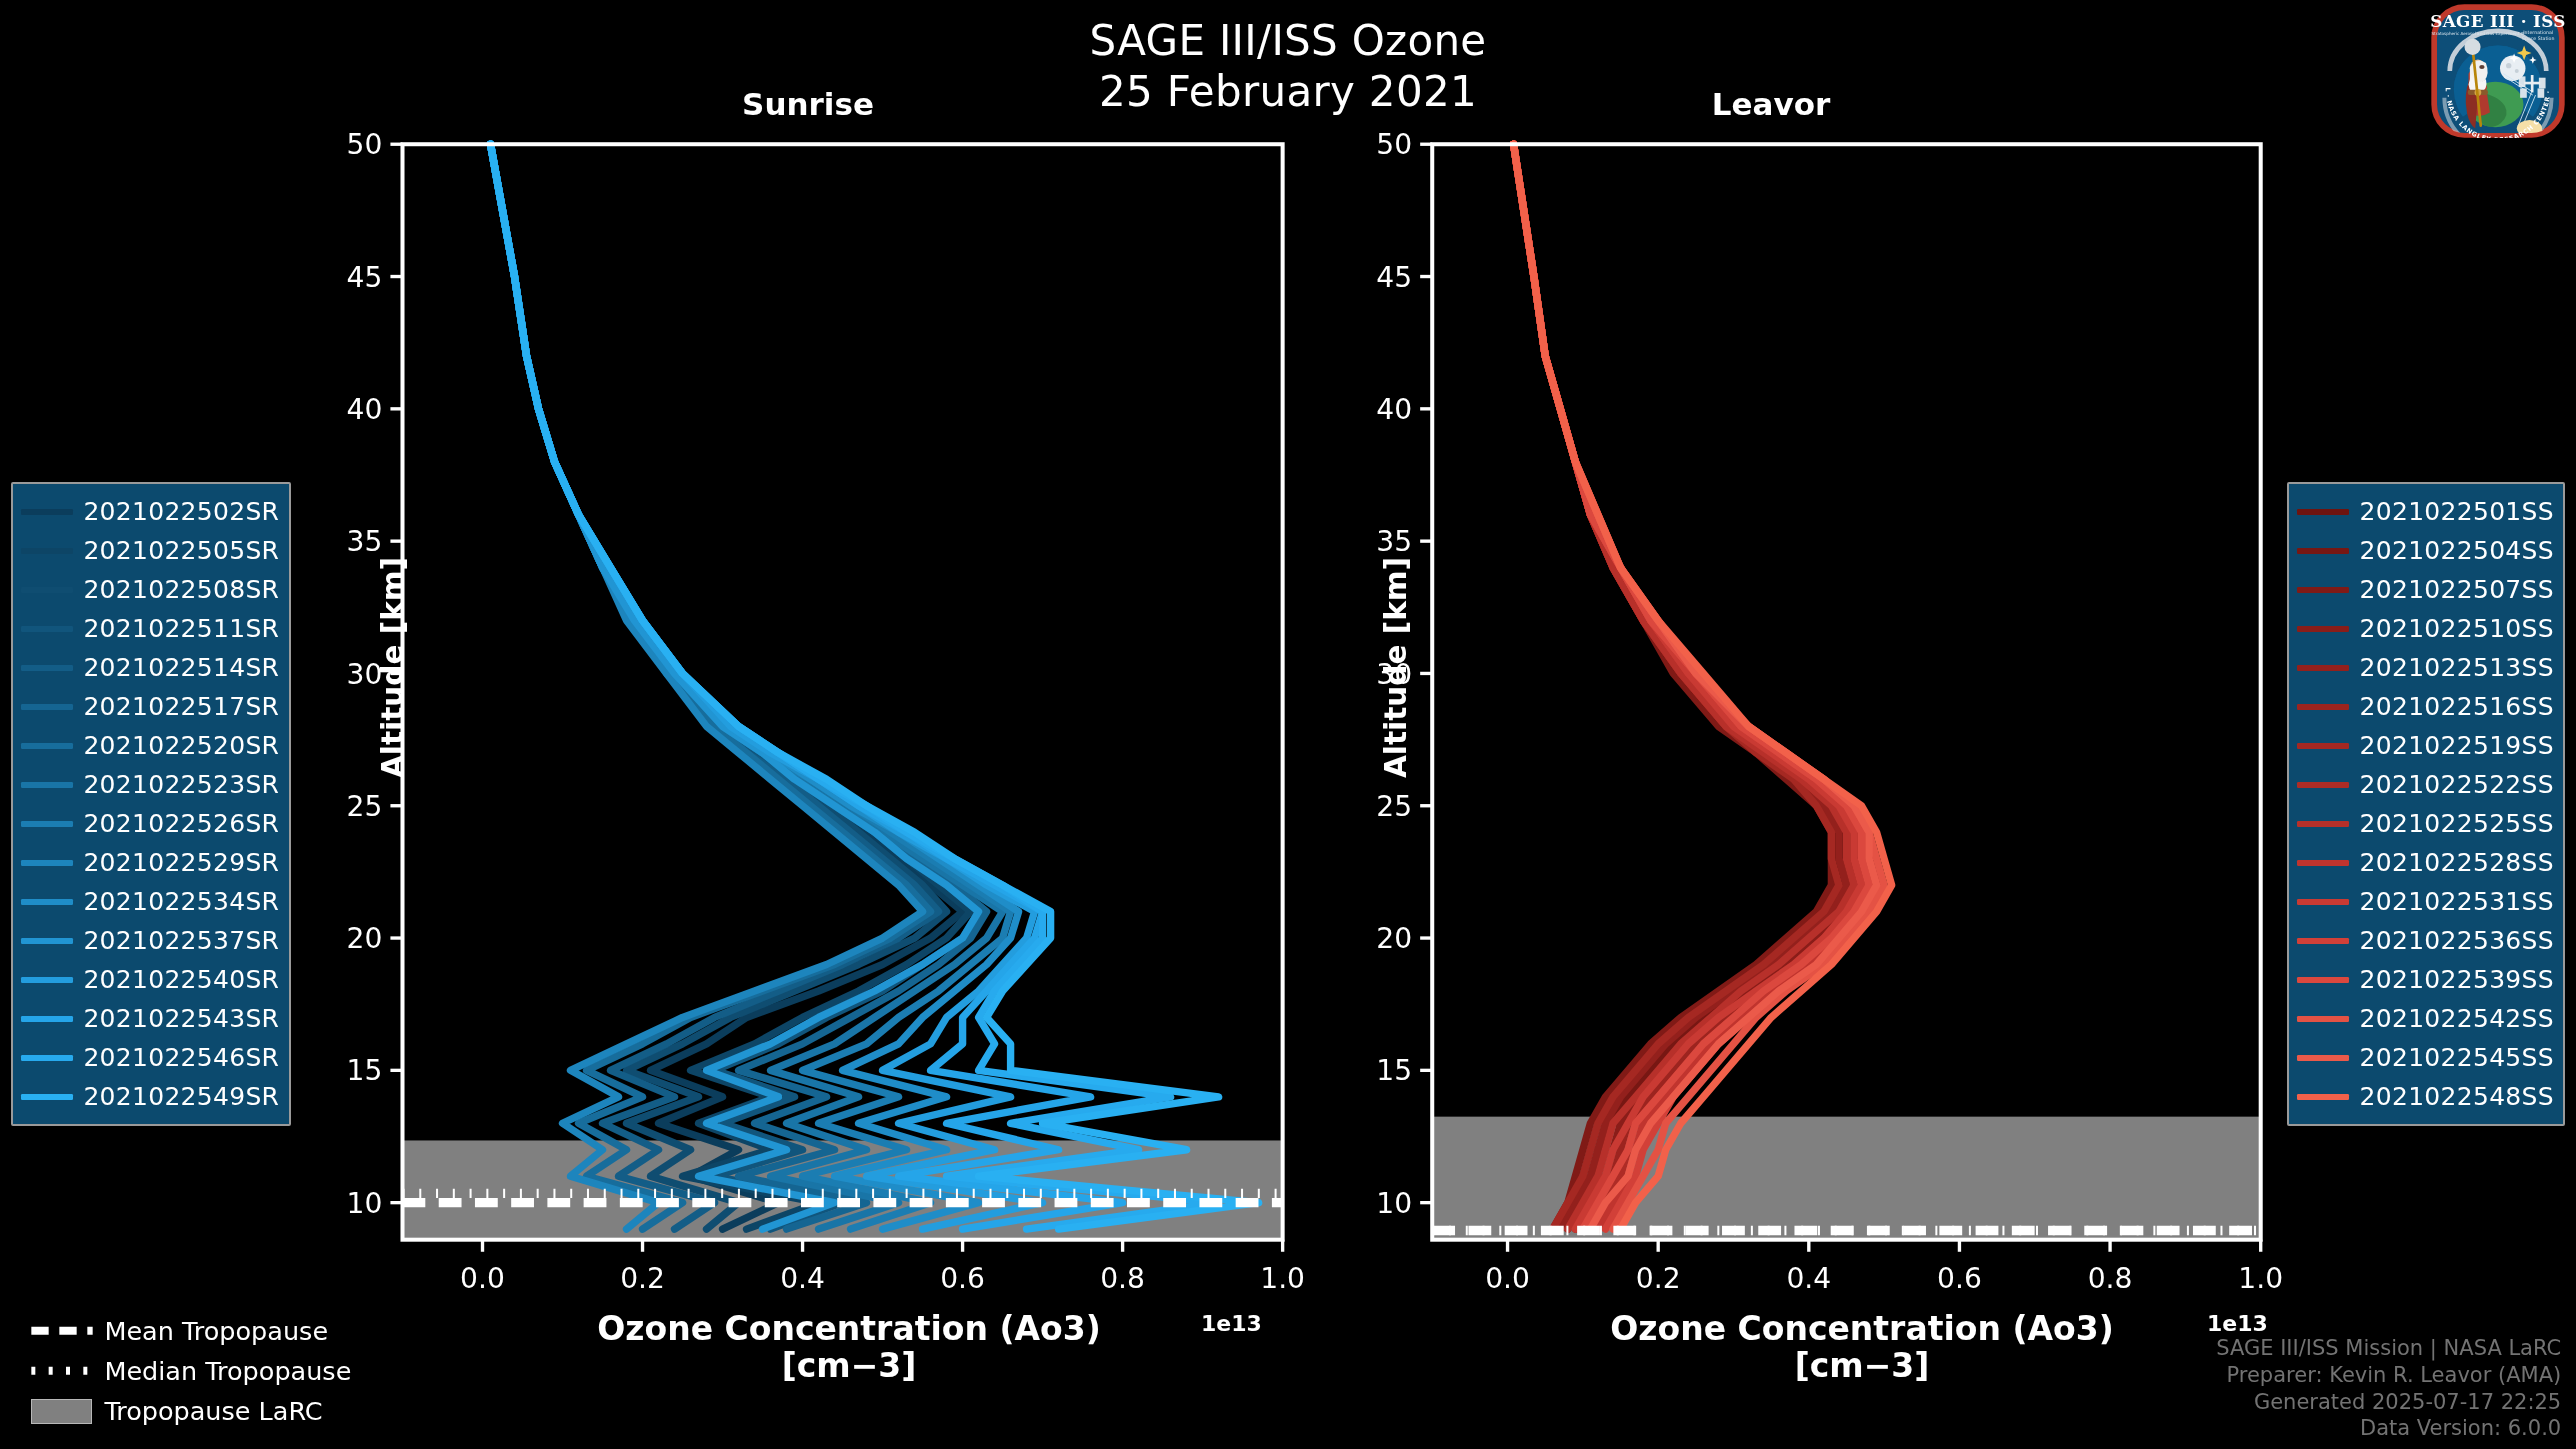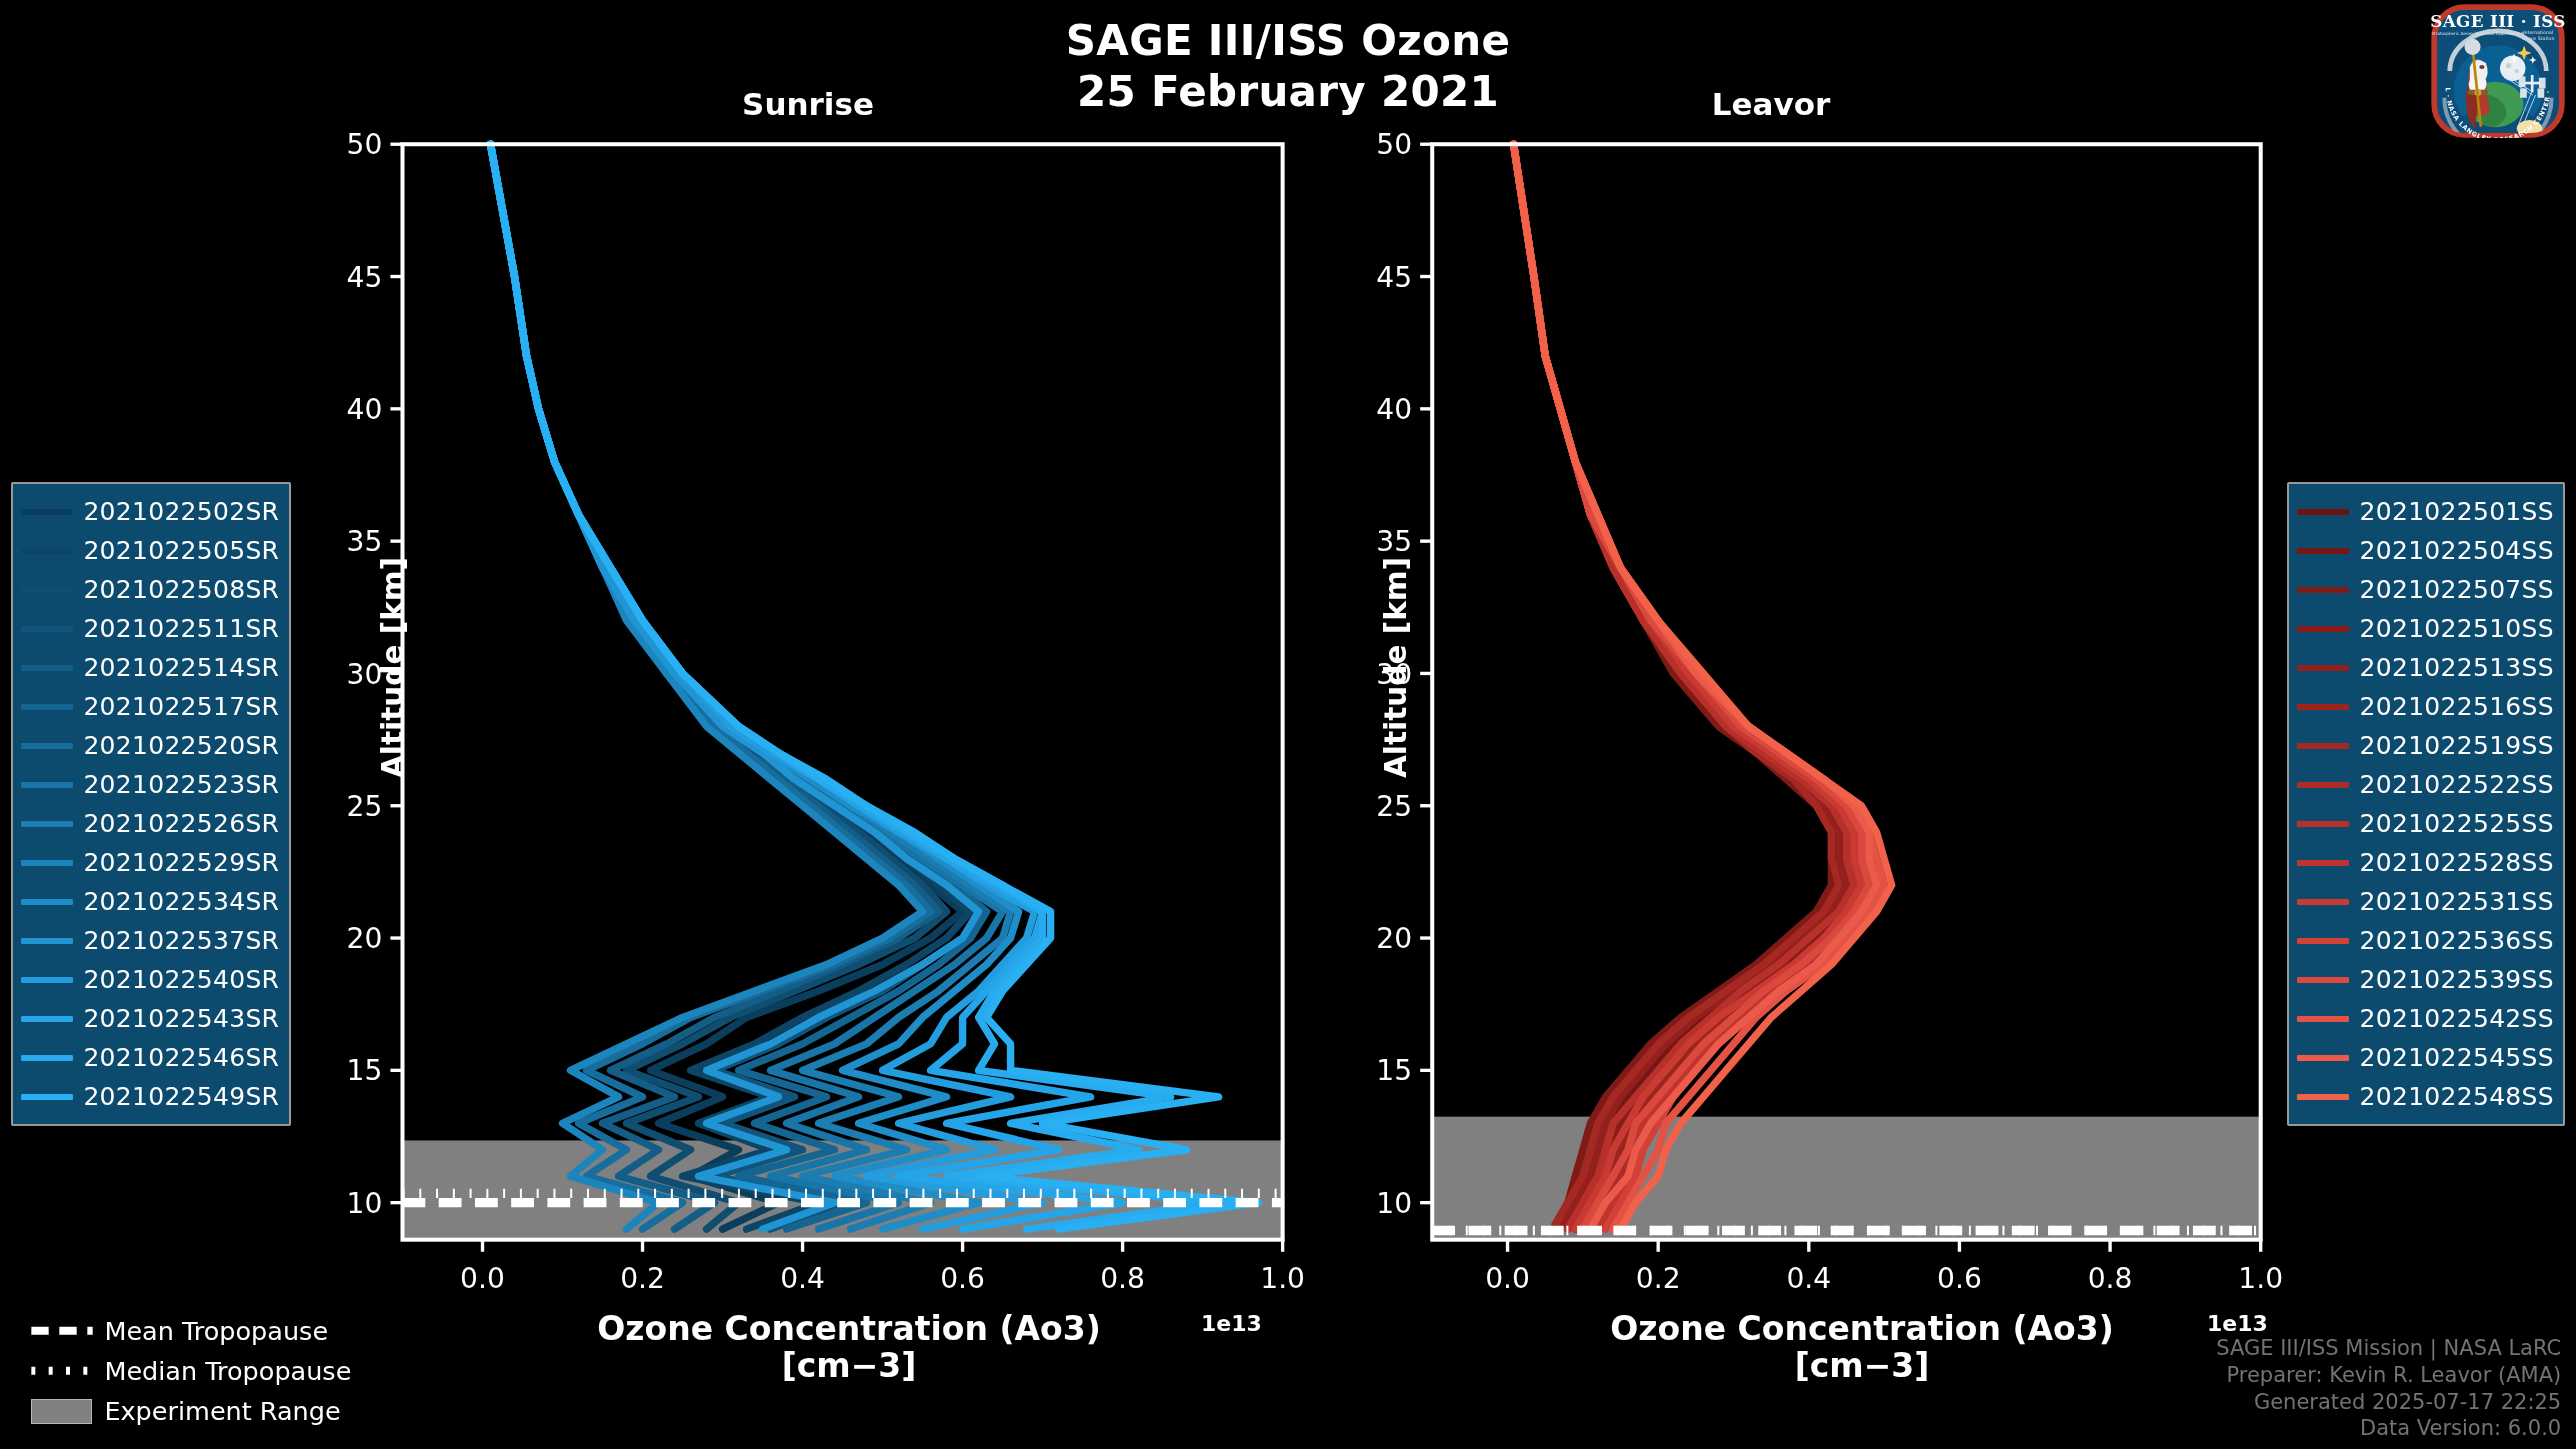--- a/index.html
+++ b/index.html
@@ -1,19 +1,19 @@
 <!DOCTYPE html>
 <html style="font-size:10.7px"><head>
 <meta charset="utf-8">
 <style>
   html,body{margin:0;padding:0;background:#000;}
   body{width:2576px;height:1449px;position:relative;overflow:hidden;
        font-family:"DejaVu Sans","Liberation Sans",sans-serif;color:#fff;}
   .abs{position:absolute;}
-  #title{left:0;right:0;top:14.8px;text-align:center;font-size:42px;font-weight:bold;line-height:1.22;letter-spacing:0.3px;}
+  #title{left:0;right:0;top:14.8px;text-align:center;font-size:42px;font-weight:normal;line-height:1.22;letter-spacing:0.3px;}
   #title .l2{display:block;}
   .panel-sub{font-size:31px;font-weight:bold;text-align:center;}
   #sub-sr{left:674px;top:86px;width:268px;}
   #sub-ss{left:1637px;top:86px;width:268px;}
   .axis-x-label{font-size:33px;font-weight:600;text-align:center;line-height:1.12;}
   .axis-y-label{font-size:29.5px;font-weight:600;white-space:nowrap;
                 transform:rotate(-90deg);transform-origin:0 0;}
   .offsettext{font-size:22px;font-weight:600;}
   .legend-box{border:2px solid #9a9a9a;background:#0c4a6e;border-radius:2px;padding:8px 9.4px 8px 8px;}
   .legend-row{display:flex;align-items:center;height:39px;}
@@ -307,21 +307,21 @@
         <svg width="64" height="13.4" viewBox="0 0 96 20">
           <line x1="2" y1="10" x2="94" y2="10" stroke="#ffffff" stroke-width="12" stroke-dasharray="6 20"></line>
         </svg>
       </span>
       <span class="aux-label">Median Tropopause</span>
     </div>
     <div class="aux-row">
       <span class="aux-mark">
         <span style="display:block;width:59px;height:23px;background:#808080;border:1.3px solid #b8b8b8;"></span>
       </span>
-      <span class="aux-label">Experiment Range</span>
+      <span class="aux-label">Tropopause LaRC</span>
     </div>
   </div>
 
 <div id="credits" class="abs">
   <div>SAGE III/ISS Mission | NASA LaRC</div>
   <div>Preparer: Kevin R. Leavor (AMA)</div>
   <div>Generated 2025-07-17 22:25</div>
   <div>Data Version: 6.0.0</div>
 </div>
 

